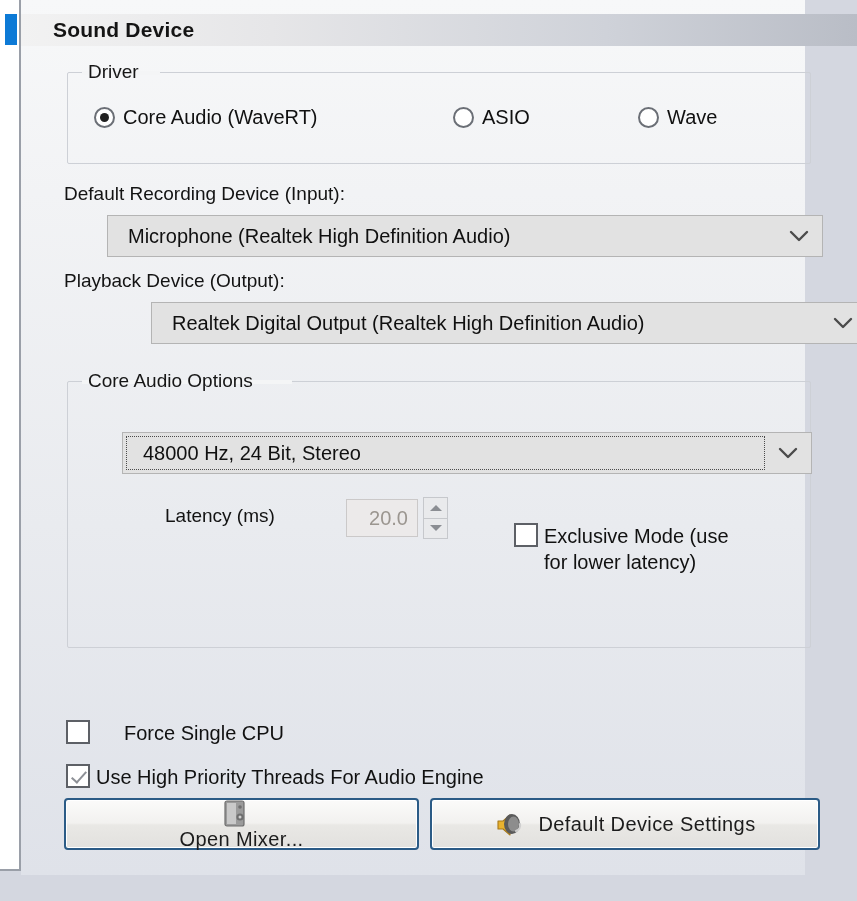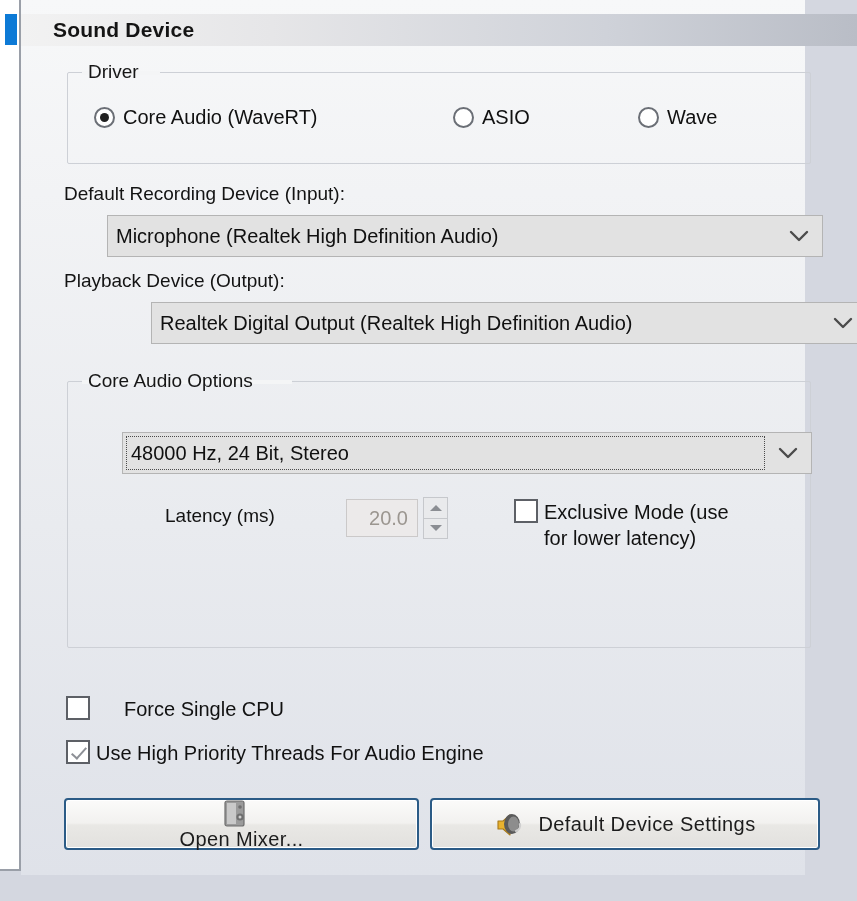--- a/index.html
+++ b/index.html
@@ -134,21 +134,21 @@
   .combo {
     position: absolute;
     background: #e2e2e2;
     border: 1px solid #b4b4b4;
     box-sizing: border-box;
     display: flex;
     align-items: center;
   }
   .combo .combo-text {
     flex: 1 1 auto;
-    padding-left: 8px;
+    padding-left: 20px;
     font-size: 20px;
     color: #101010;
     white-space: nowrap;
     overflow: hidden;
   }
   .combo .chev {
     flex: 0 0 auto;
     width: 46px;
     display: flex;
     align-items: center;
@@ -203,20 +203,21 @@
     border-left: 6px solid transparent;
     border-right: 6px solid transparent;
     border-top: 6px solid #8b8e93;
   }
 
   
   .cb-row {
     position: absolute;
     display: flex;
     align-items: flex-start;
+    margin-top: 24px;
   }
   .cb {
     position: relative;
     width: 24px;
     height: 24px;
     background: #ffffff;
     border: 2px solid #5d6066;
     box-sizing: border-box;
     flex: 0 0 auto;
   }

